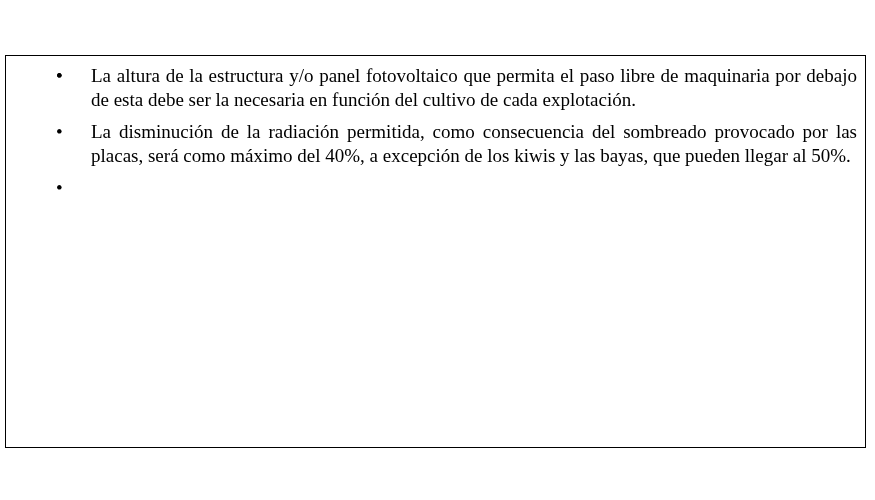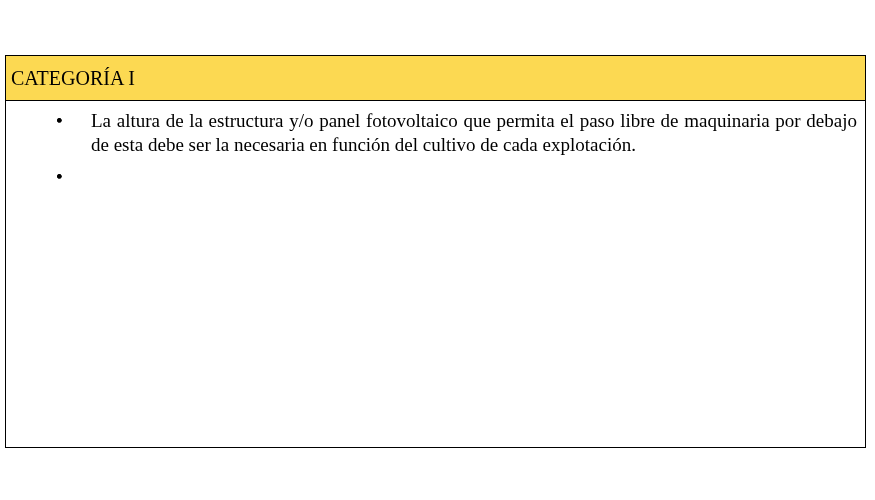--- a/index.html
+++ b/index.html
@@ -8,20 +8,19 @@
   .header{height:45px;background:#fcd952;border-bottom:1.5px solid #000;box-sizing:border-box;padding-left:5px;font-size:20px;line-height:44px;}
   ul{list-style:none;margin:0;padding:0;}
   li{position:relative;padding-left:85px;padding-right:8px;font-size:19px;line-height:24px;text-align:justify;margin-top:8px;}
   li:first-child{margin-top:5px;}
   .bullet{position:absolute;left:50px;top:0;}
 </style>
 </head>
 <body>
 
 <div class="box">
-  <div class="header">CATEGORÍA I</div>
   <ul>
     <li><span class="bullet">•</span></li>
     <li><span class="bullet">•</span><span>La altura de la estructura y/o panel fotovoltaico que permita el paso libre de maquinaria por debajo de esta debe ser la necesaria en función del cultivo de cada explotación.</span></li>
-    <li><span class="bullet">•</span></li>
+    <li><span class="bullet">•</span><span>La disminución de la radiación permitida, como consecuencia del sombreado provocado por las placas, será como máximo del 40%, a excepción de los kiwis y las bayas, que pueden llegar al 50%.</span></li>
     <li><span class="bullet">•</span></li>
   </ul>
 </div>
 
 </body></html>

